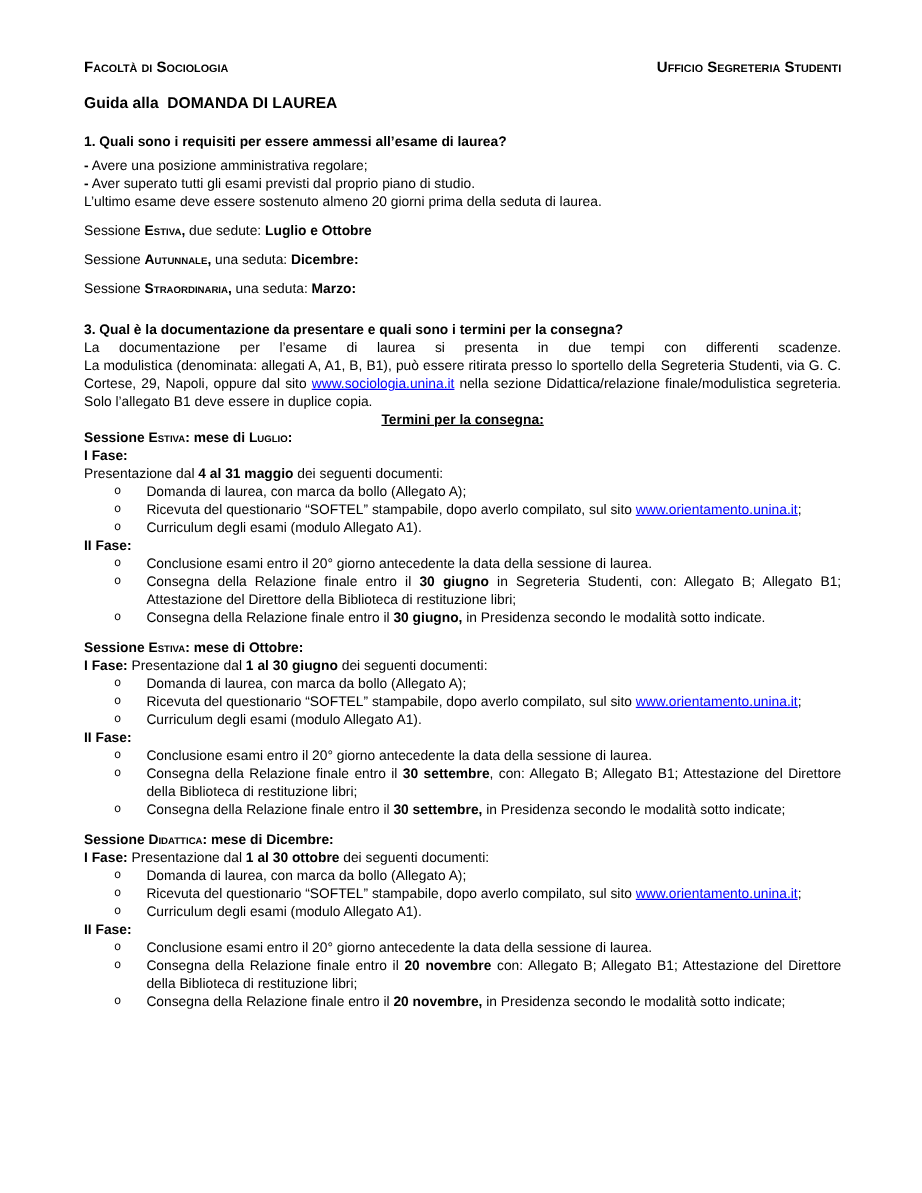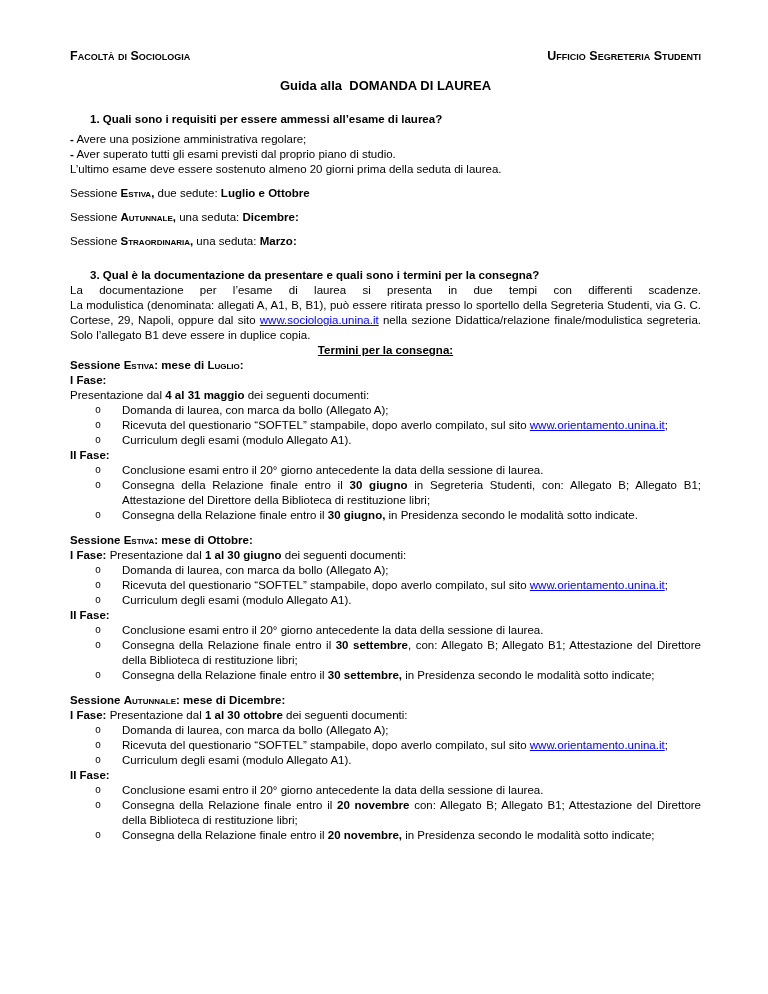--- a/index.html
+++ b/index.html
@@ -5,24 +5,24 @@
   * { box-sizing: border-box; }
   html, body { margin: 0; padding: 0; background: #ffffff; }
   body {
     width: 768px; min-height: 994px;
     font-family: "Liberation Sans", "DejaVu Sans", sans-serif;
     color: #000; font-size: 11.5px; line-height: 15px;
   }
   .page { padding: 49px 67px 30px 70px; }
   p { margin: 0; }
   .hdr { display: flex; justify-content: space-between; font-weight: bold; font-variant: small-caps; font-size: 12.5px; }
-  .title { text-align: center; font-weight: bold; font-size: 13px; margin-top: 14px; white-space: pre-wrap; }
+  .title { font-weight: bold; font-size: 13px; margin-top: 14px; white-space: pre-wrap; }
   .b { font-weight: bold; }
   .sc { font-variant: small-caps; }
-  .h { font-weight: bold; margin-left: 20px; }
+  .h { font-weight: bold; }
   .mt19 { margin-top: 19px; }
   .mt9  { margin-top: 9px; }
   .mt5  { margin-top: 5px; }
   .mtblock { margin-top: 10px; }
   .just { text-align: justify; }
   .stretch { text-align: justify; text-align-last: justify; }
   .terms { text-align: center; font-weight: bold; }
   .terms .u { text-decoration: underline; }
   .bullet { display: flex; padding-left: 25px; }
   .marker { flex: 0 0 27px; font-family: "Liberation Mono", monospace; font-size: 10px; line-height: 15px; }
@@ -110,21 +110,21 @@
         <span class="marker">o</span>
         <div class="btext just"><span>Consegna della Relazione finale entro il </span><span class="b">30 settembre</span><span>, con: Allegato B; Allegato B1; Attestazione del Direttore della Biblioteca di restituzione libri;</span></div>
       </div>
     <div class="bullet">
         <span class="marker">o</span>
         <div class="btext just"><span>Consegna della Relazione finale entro il </span><span class="b">30 settembre,</span><span> in Presidenza secondo le modalità sotto indicate;</span></div>
       </div>
   </section>
 
   <section class="mtblock">
-    <p><span class="b">Sessione </span><span class="b sc">Autunnale</span><span class="b">:  mese di </span><span class="b">Dicembre:</span></p>
+    <p><span class="b">Sessione </span><span class="b sc">Didattica</span><span class="b">:  mese di </span><span class="b">Dicembre:</span></p>
     <p><span class="b">I Fase:</span><span> Presentazione dal   </span><span class="b">1 al 30 ottobre</span><span> dei seguenti documenti:</span></p>
     <div class="bullet">
         <span class="marker">o</span>
         <div class="btext">Domanda di laurea, con marca da bollo (Allegato A);</div>
       </div>
     <div class="bullet">
         <span class="marker">o</span>
         <div class="btext just"><span>Ricevuta del questionario “SOFTEL” stampabile, dopo averlo compilato, sul sito </span><a class="link">www.orientamento.unina.it</a><span>;</span></div>
       </div>
     <div class="bullet">

